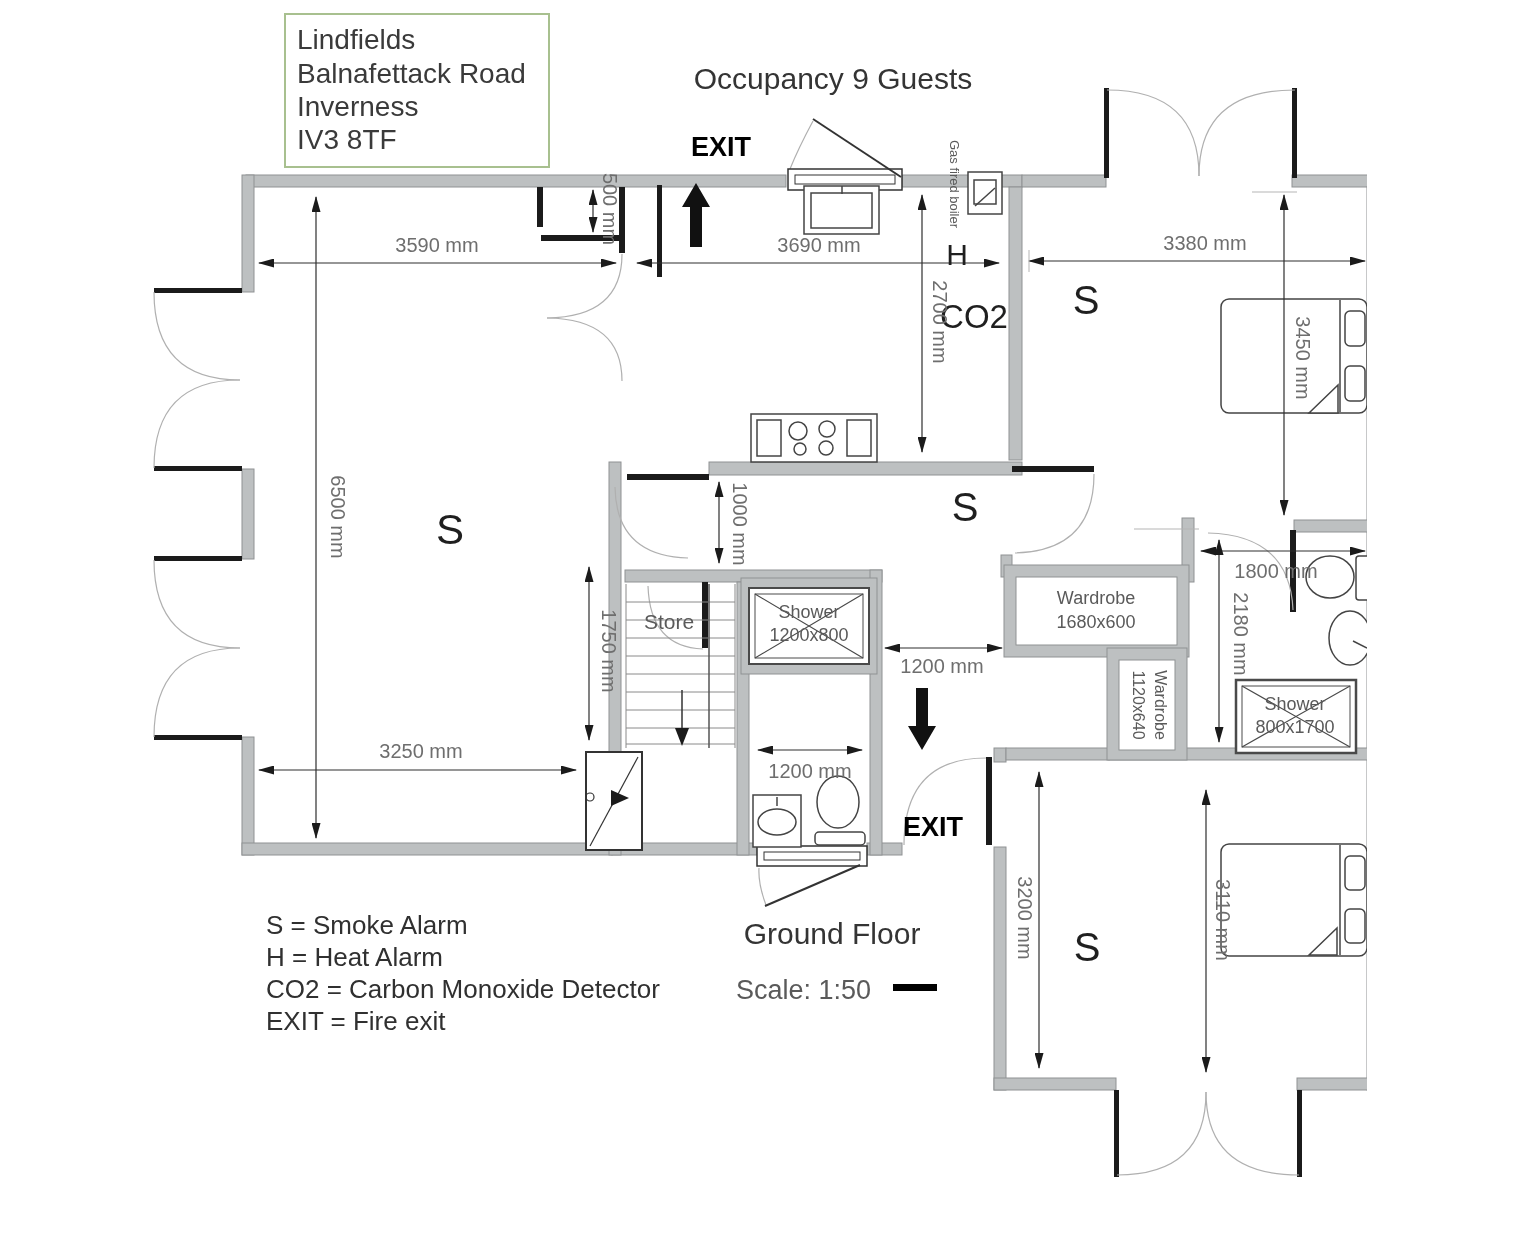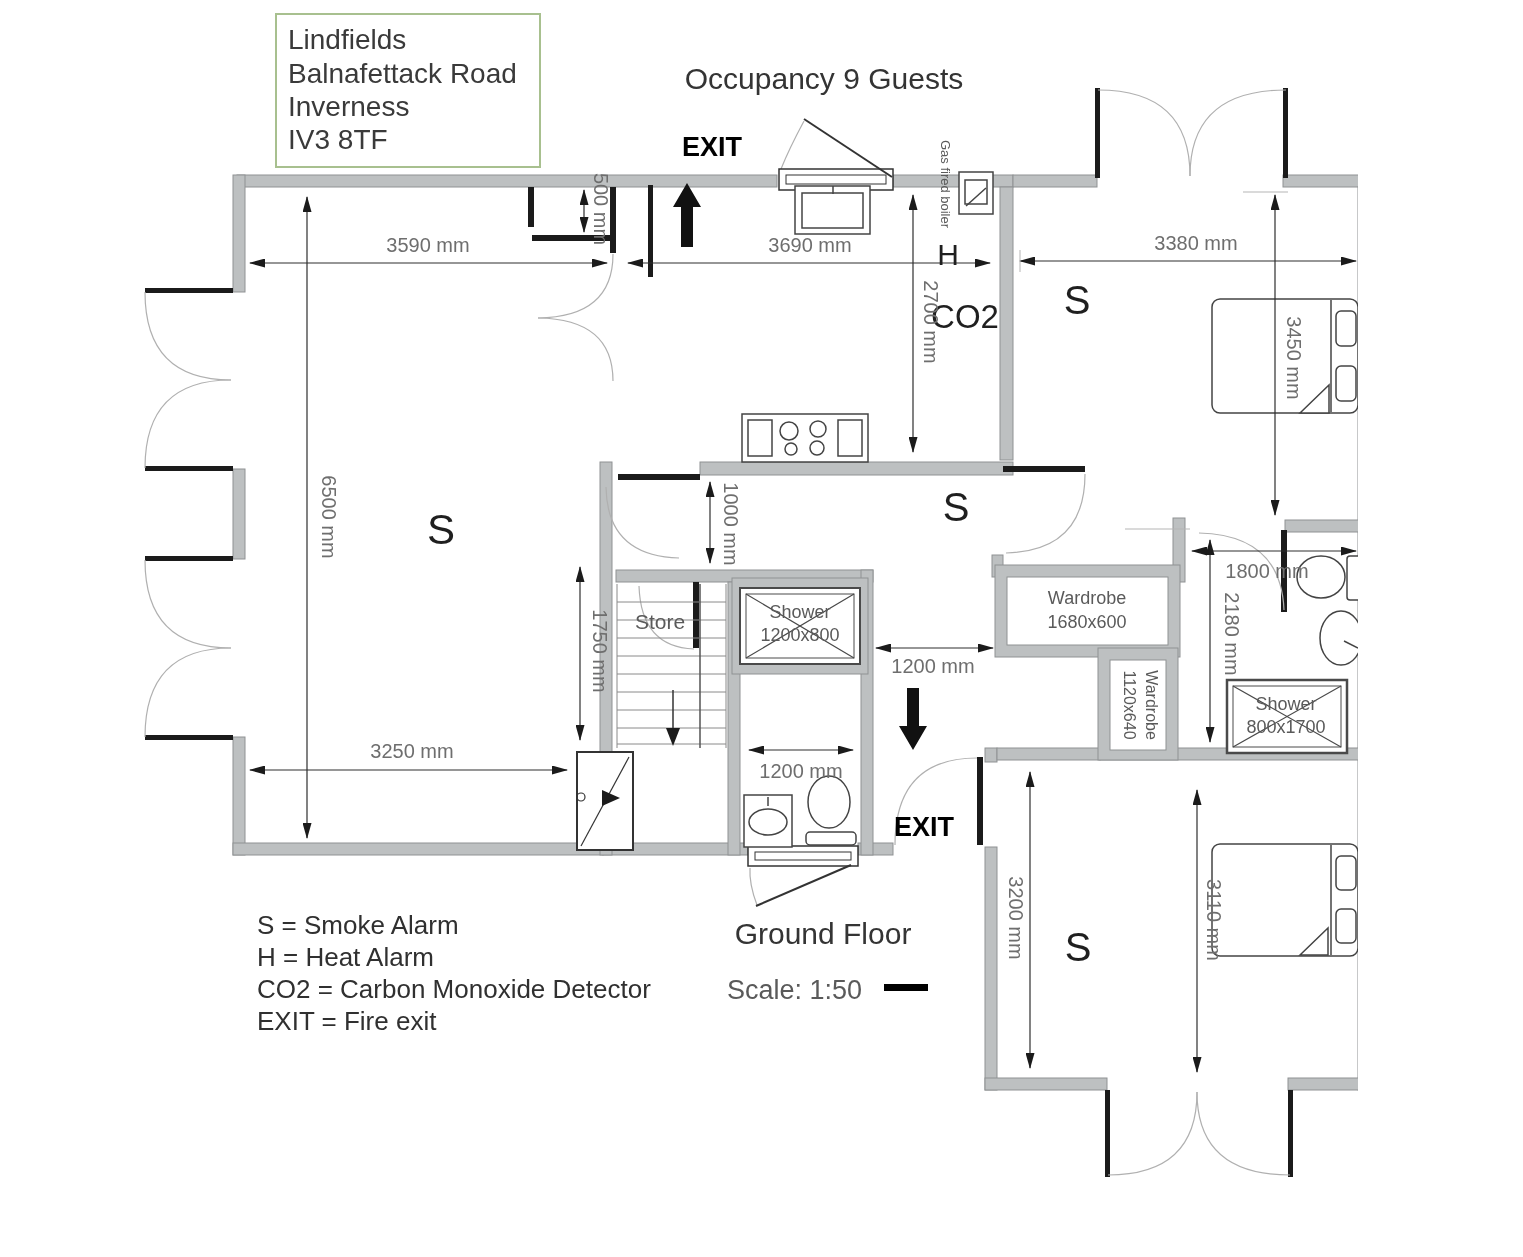--- a/index.html
+++ b/index.html
@@ -1,17 +1,17 @@
 <!DOCTYPE html>
 <html><head>
 <meta charset="utf-8">
 <style>
   html,body{margin:0;padding:0;background:#ffffff;}
   .page{position:relative;width:1358px;height:1257px;background:#ffffff;overflow:hidden;
-        font-family:"Liberation Sans", sans-serif;}
+        font-family:"Liberation Sans", sans-serif;padding-left:9px;}
   svg{display:block}
   text{font-family:"Liberation Sans", sans-serif;fill:#5a5a5a;}
   .dimtxt{font-size:20px;fill:#6e6e6e;}
   .lbl{font-size:18px;fill:#5a5a5a;}
   .big{fill:#1f1f1f;}
   .exittxt{font-weight:bold;font-size:27px;fill:#000;}
   .legendtxt{font-size:26px;fill:#303030;}
   .titletxt{font-size:30px;fill:#343434;}
   .addrtxt{font-size:28px;fill:#3a3a3a;}
 </style>

